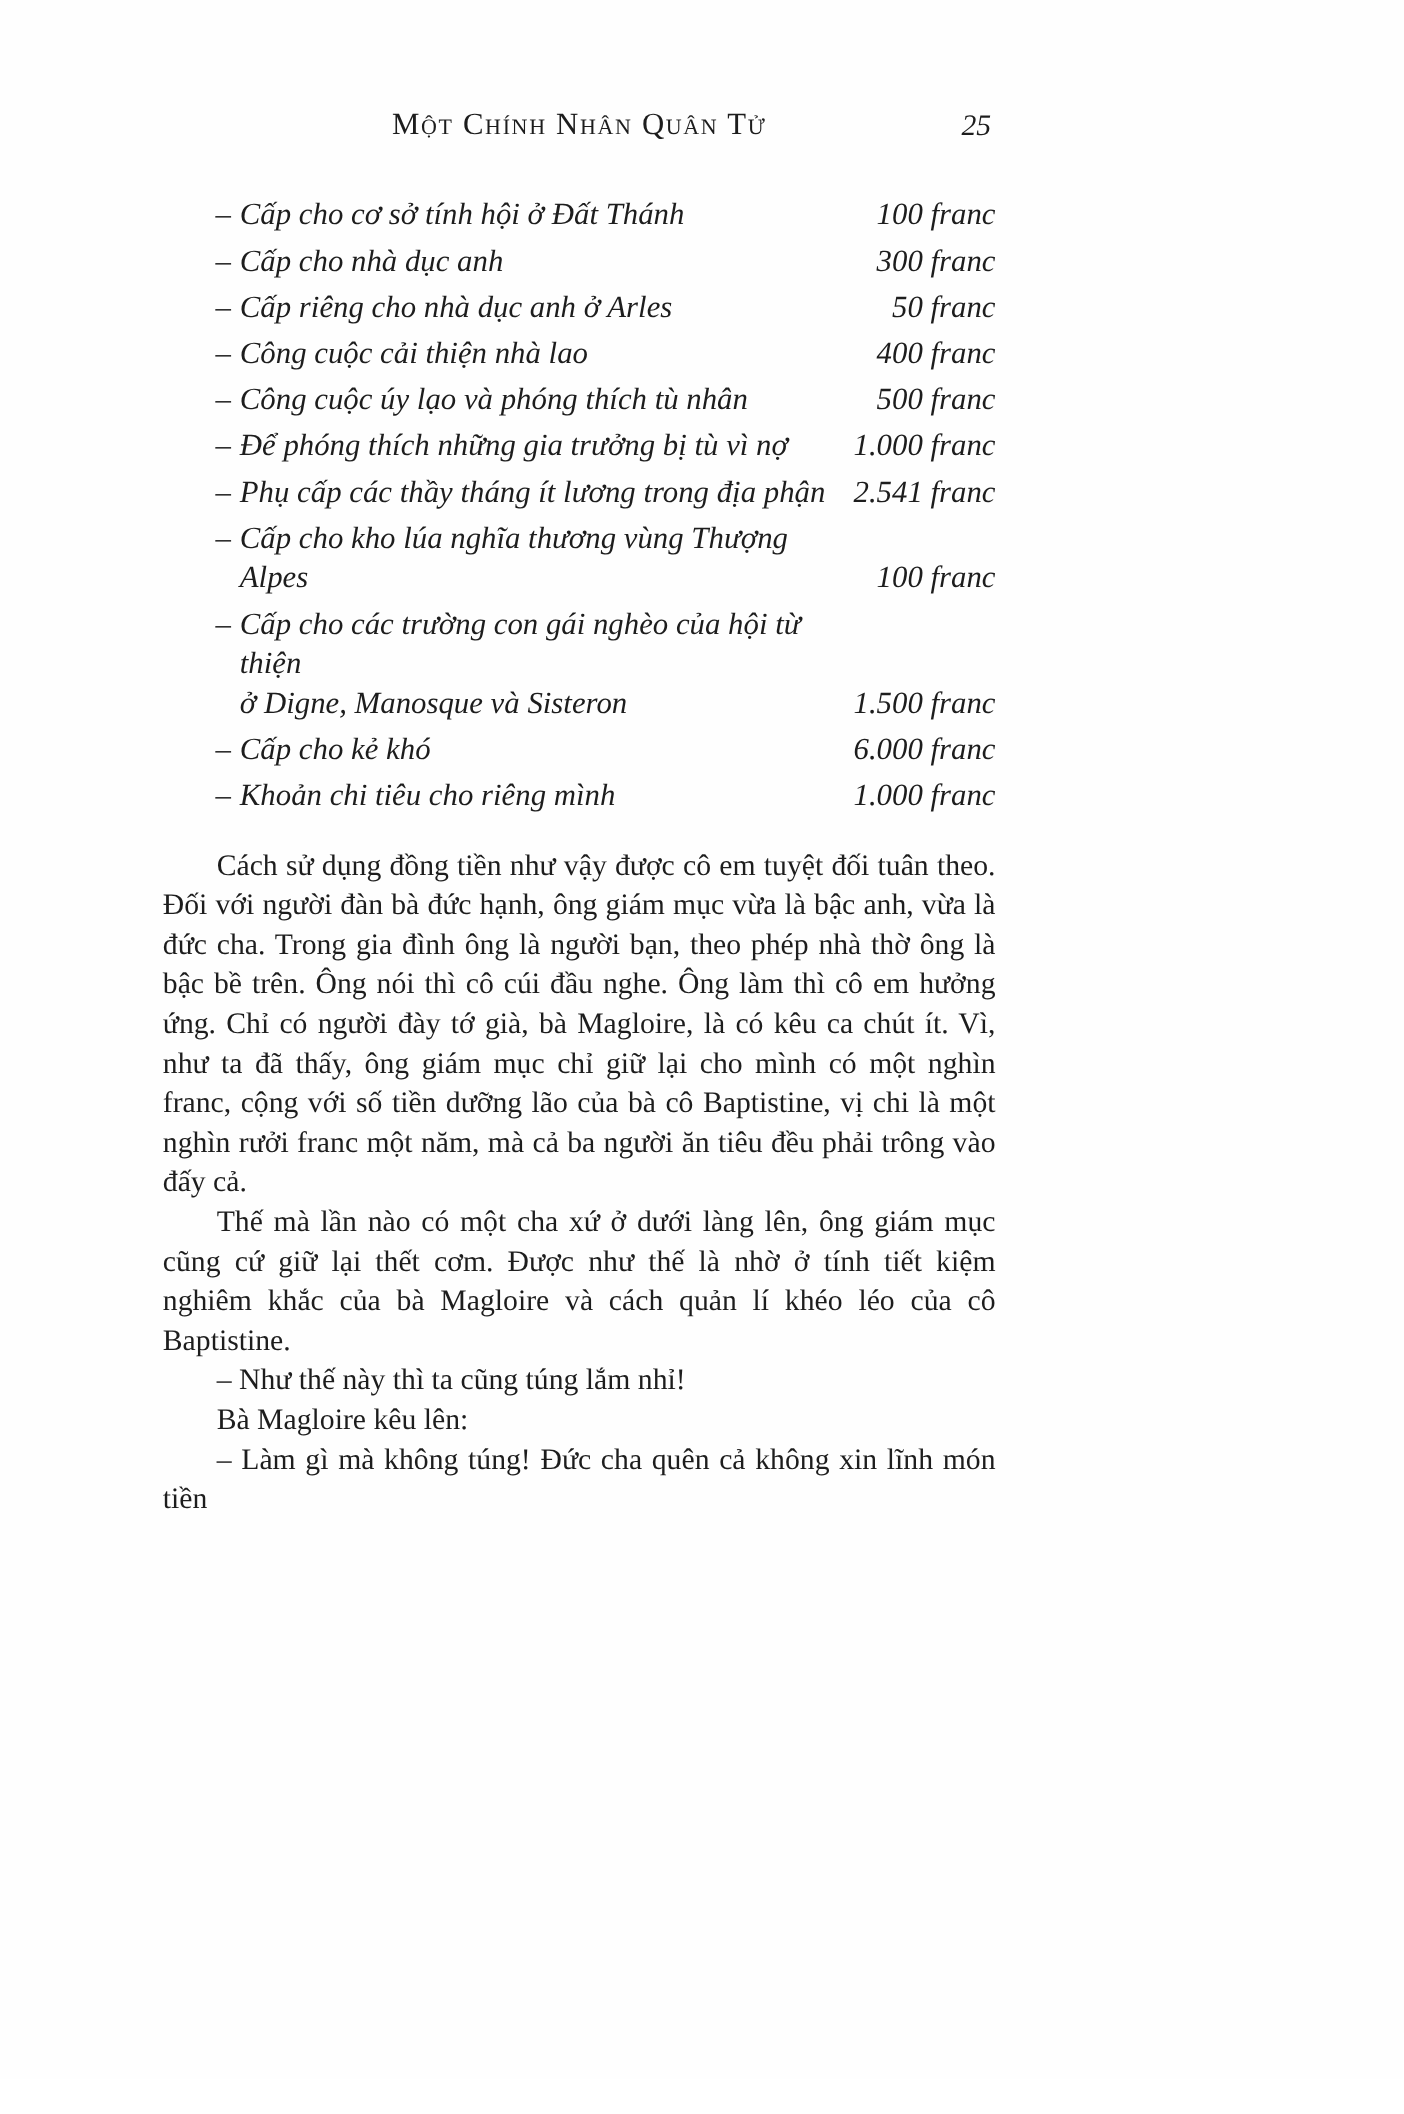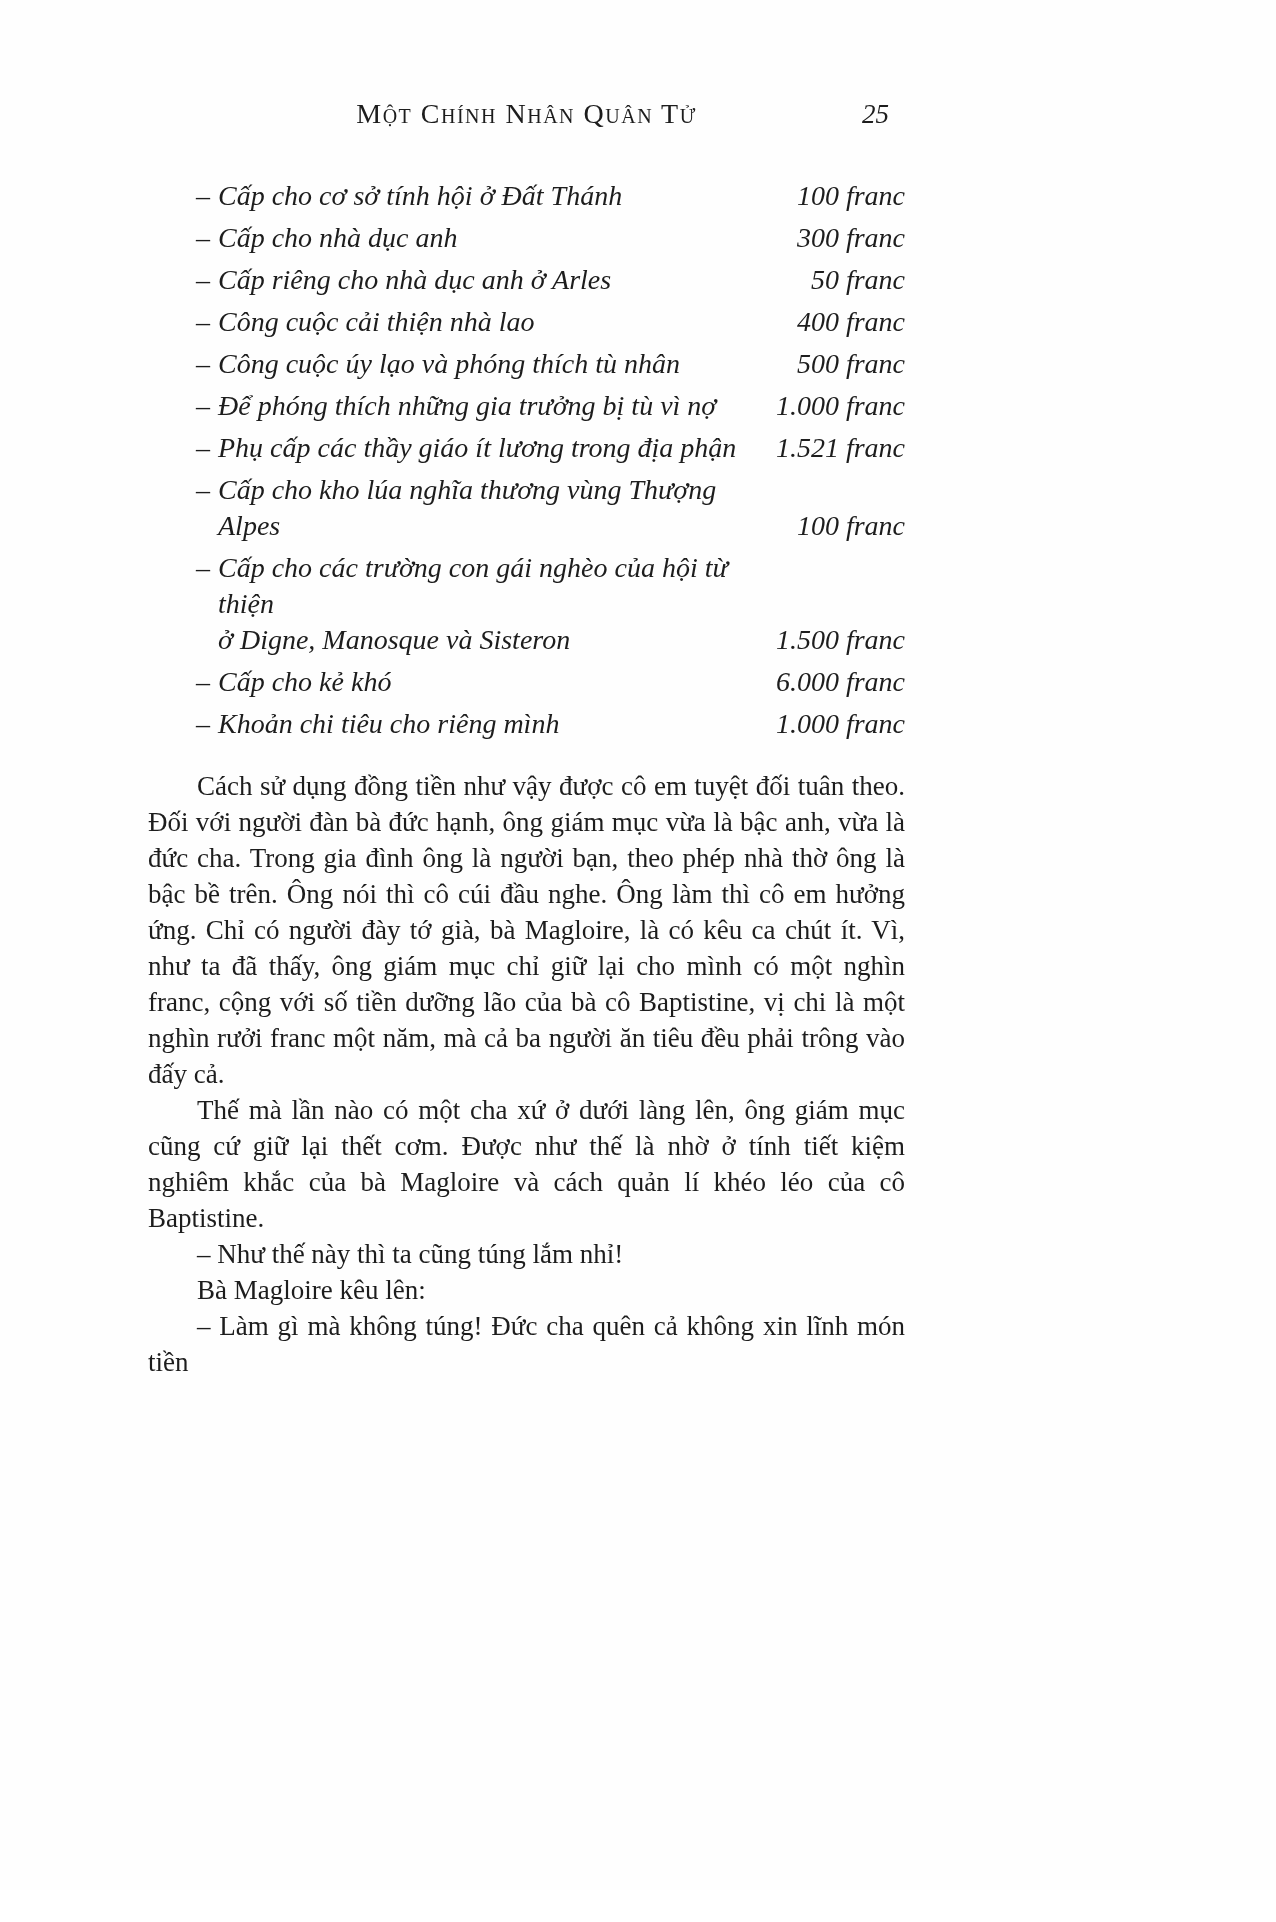--- a/index.html
+++ b/index.html
@@ -27,21 +27,21 @@
   .running-title {
     display: block;
     text-align: center;
     font-variant: small-caps;
     font-size: 28px;
     letter-spacing: 1.5px;
     line-height: 36px;
   }
   .page-number {
     position: absolute;
-    right: 16px;
+    right: 4px;
     top: 0;
     font-size: 27px;
     line-height: 36px;
     font-style: italic;
   }
 
   
   .budget-list {
     font-style: italic;
     font-size: 28px;
@@ -125,23 +125,23 @@
     <span class="row-left">
       <span class="item-dash">–</span>
       <span class="item-label">Để phóng thích những gia trưởng bị tù vì nợ</span>
     </span>
     <span class="item-amount">1.000 franc</span>
   </div>
 
   <div class="budget-row">
     <span class="row-left">
       <span class="item-dash">–</span>
-      <span class="item-label">Phụ cấp các thầy giáo ít lương trong địa phận</span>
+      <span class="item-label">Phụ cấp các thầy tháng ít lương trong địa phận</span>
     </span>
-    <span class="item-amount">1.521 franc</span>
+    <span class="item-amount">2.541 franc</span>
   </div>
 
   <div class="budget-row">
     <span class="row-left">
       <span class="item-dash">–</span>
       <span class="item-label">Cấp cho kho lúa nghĩa thương vùng Thượng Alpes</span>
     </span>
     <span class="item-amount">100 franc</span>
   </div>
 

